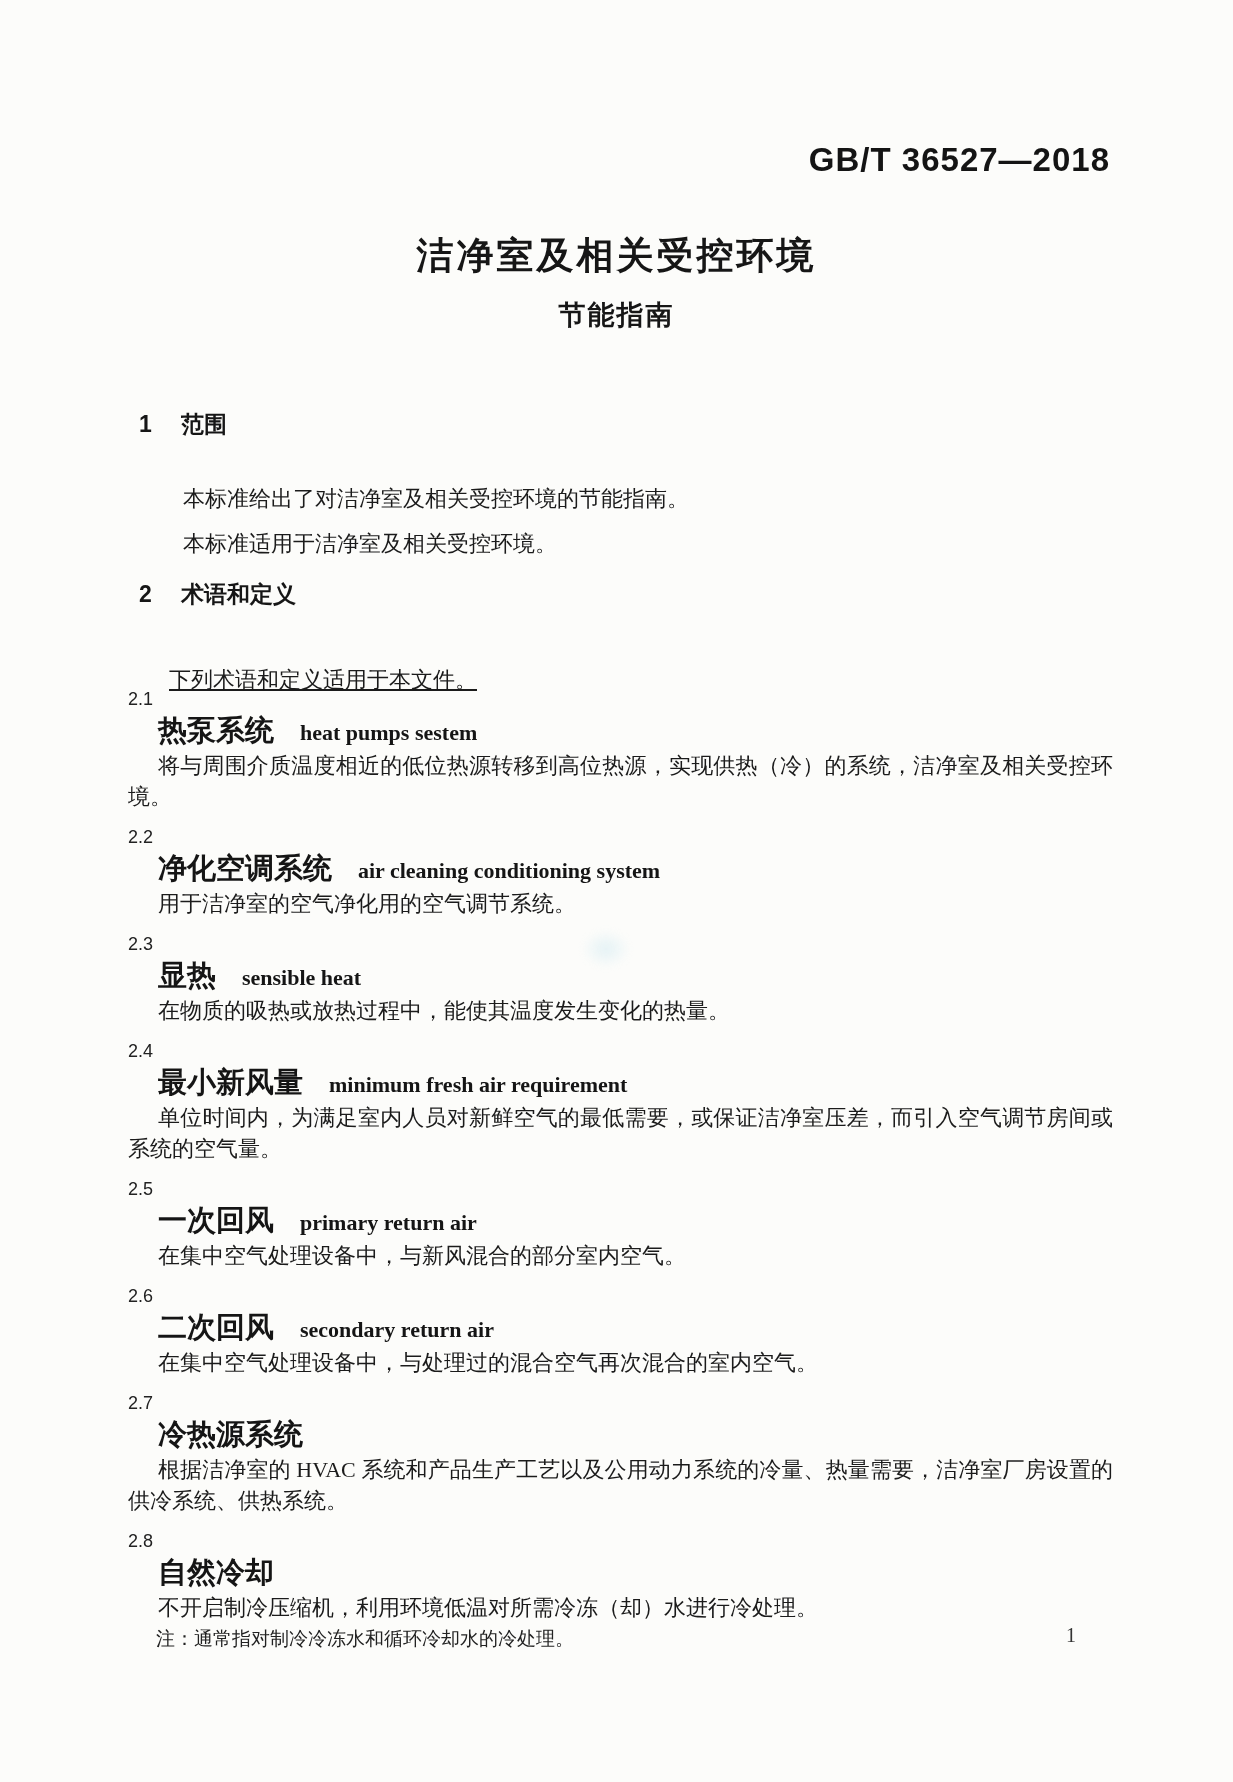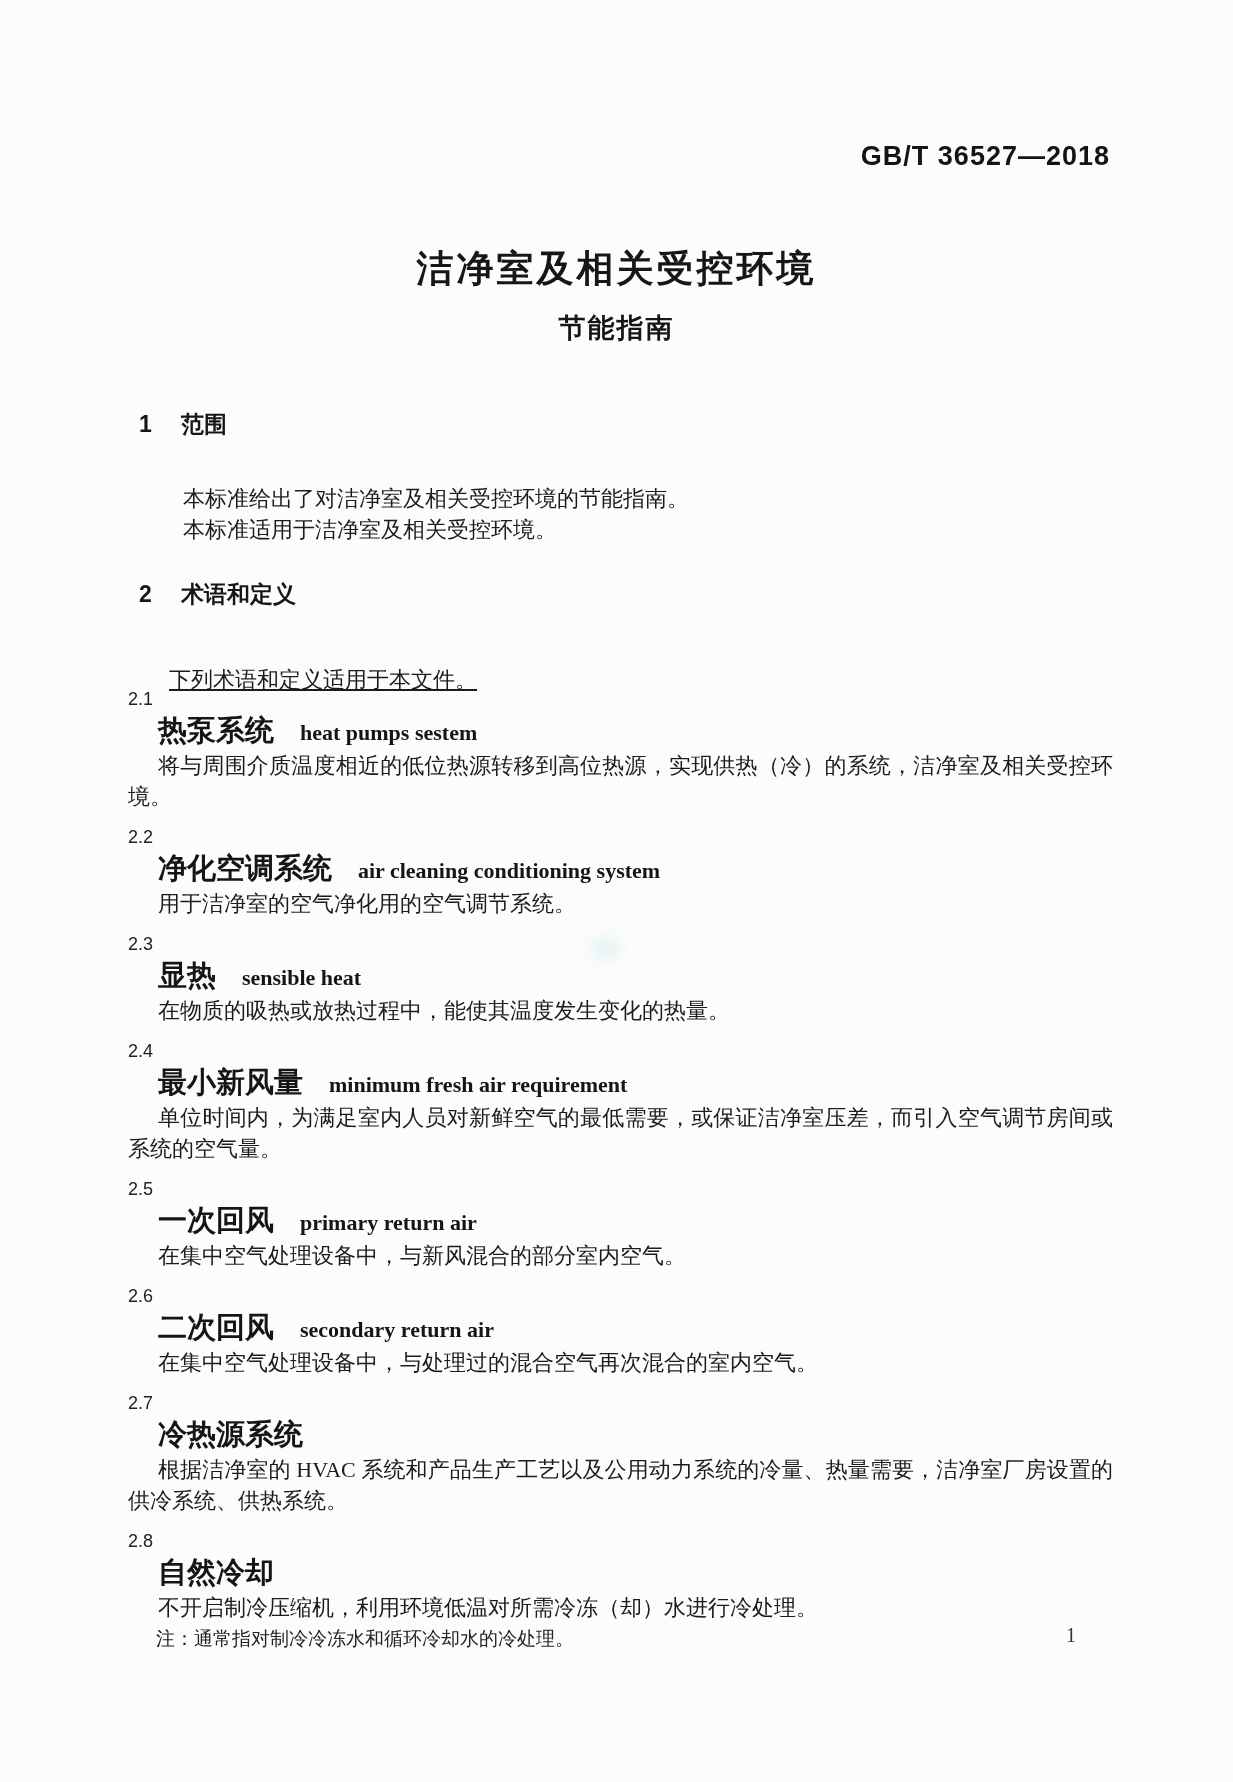--- a/index.html
+++ b/index.html
@@ -8,42 +8,42 @@
     width:1233px;height:1782px;
     margin:0 auto;
     background:#fcfcfa;
     overflow:hidden;
     color:#1b1b1b;
     font-family:"Liberation Serif","DejaVu Serif",serif;
   }
   .header-code{
     position:absolute;top:141px;right:123px;
     font-family:"Liberation Sans","DejaVu Sans",sans-serif;
-    font-weight:bold;font-size:27px;letter-spacing:1px;
+    font-weight:bold;font-size:33px;letter-spacing:1px;
     color:#141414;
     margin-left:36px;
   }
   .doc-title{
-    position:absolute;top:250px;left:0;width:100%;
+    position:absolute;top:237px;left:0;width:100%;
     text-align:center;
     font-family:"Liberation Sans","DejaVu Sans",sans-serif;
     font-weight:bold;color:#161616;
   }
   .doc-title .t1{font-size:37px;letter-spacing:3px;line-height:1;}
   .doc-title .t2{font-size:27px;letter-spacing:2px;line-height:1;margin-top:28px;}
   .content{position:absolute;left:128px;width:985px;margin-left:11px;}
   .sec-head{
     font-family:"Liberation Sans","DejaVu Sans",sans-serif;
     font-weight:bold;font-size:23px;color:#161616;line-height:1;
   }
   .sec-head .num{display:inline-block;min-width:22px;}
   .sec-head .label{margin-left:20px;}
   #sec1-head{top:413px;}
   #sec1-p1{top:483px;}
-  #sec1-p2{top:514px;font-family:Liberation Serif, serif;}
+  #sec1-p2{top:528px;font-family:Liberation Serif, serif;}
   #sec2-head{top:583px;}
   #sec2-intro{top:664px;text-decoration:underline;}
   .body-line{
     font-size:22px;line-height:31px;color:#1b1b1b;
     padding-left:44px;
   }
   .intro-line{font-size:22px;line-height:31px;padding-left:30px;}
   .terms{position:absolute;left:128px;top:684px;width:985px;}
   .term-id{
     font-family:"Liberation Sans","DejaVu Sans",sans-serif;

